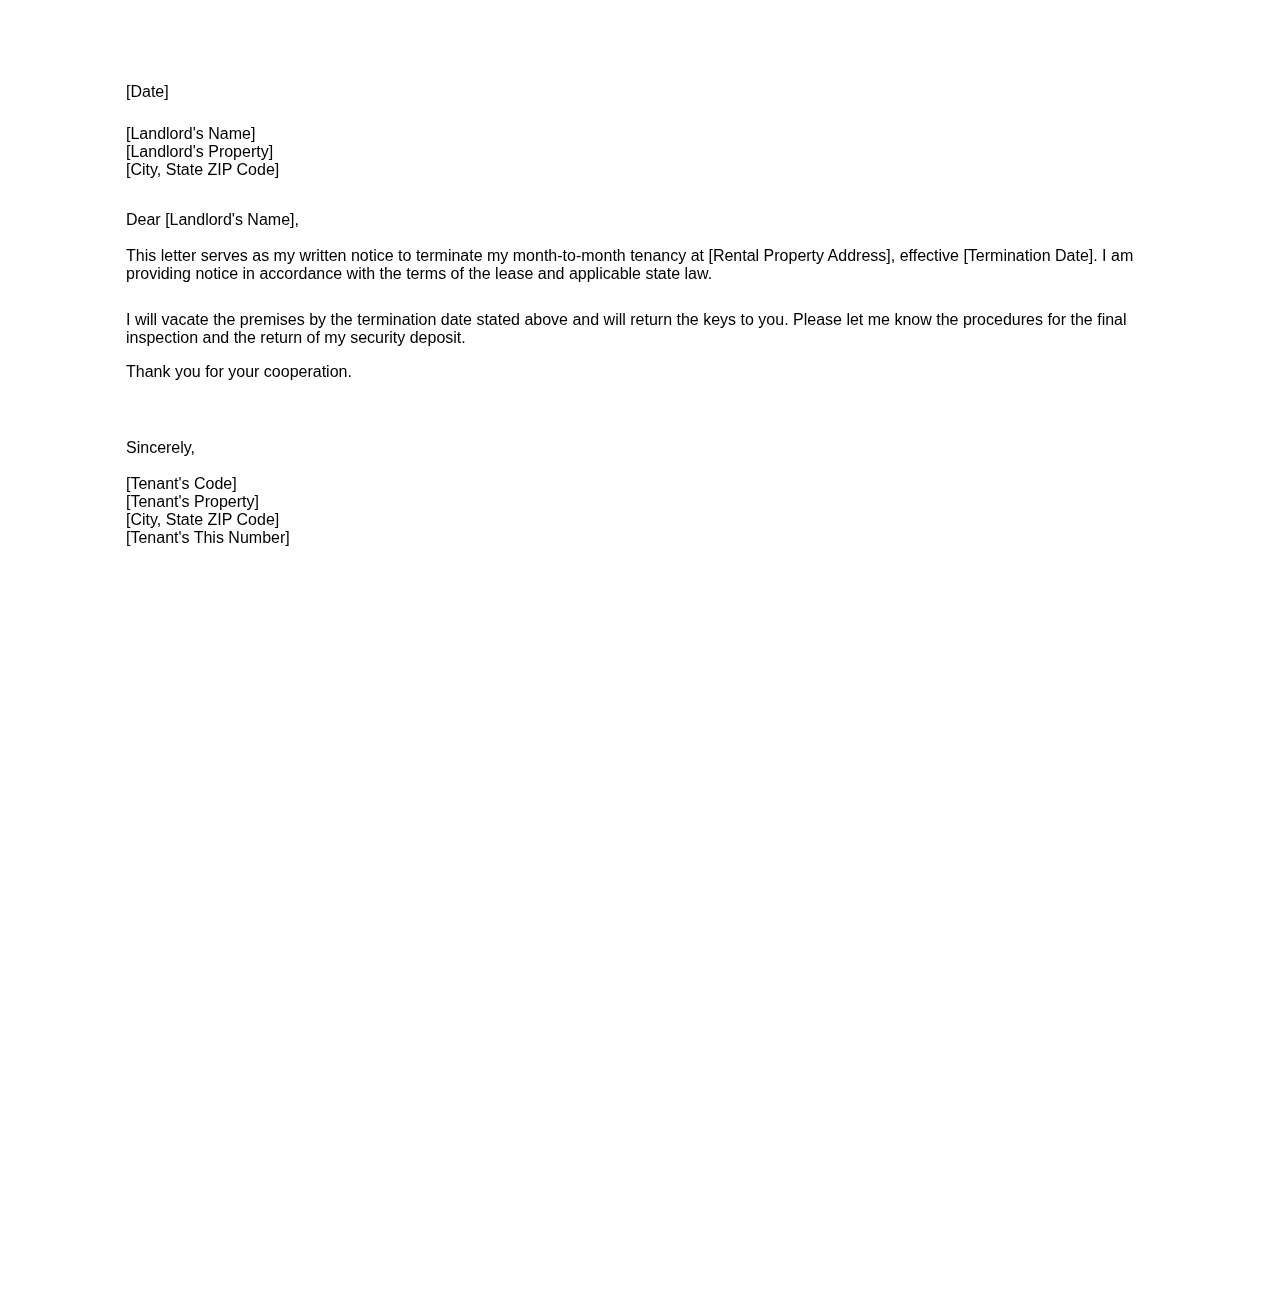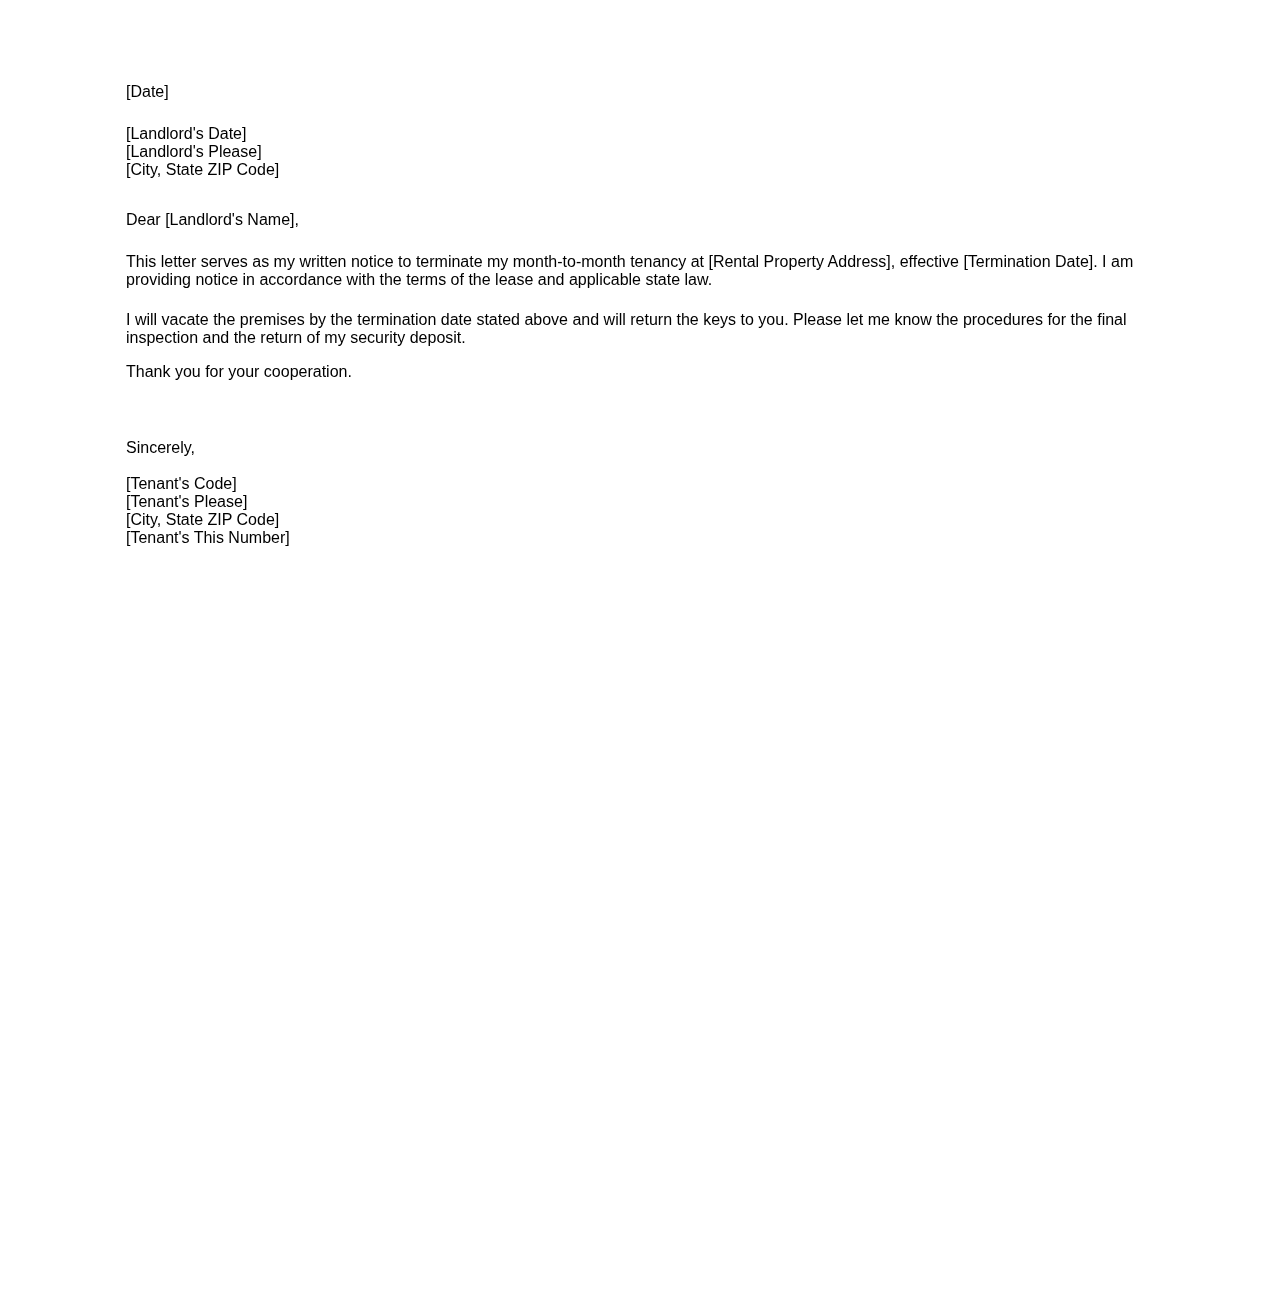--- a/index.html
+++ b/index.html
@@ -11,44 +11,44 @@
   </style>
 </head>
 <body>
 
 <div class="page">
   <div class="block" style="top:0">
     <p class="line">[Date]</p>
   </div>
 
   <div class="block" style="top:42px">
-    <p class="line">[Landlord's Date]</p>
-    <p class="line">[Landlord's Please]</p>
+    <p class="line">[Landlord's Name]</p>
+    <p class="line">[Landlord's Property]</p>
     <p class="line">[City, State ZIP Code]</p>
   </div>
 
   <div class="block" style="top:128px">
     <p class="line">Dear [Landlord's Name],</p>
   </div>
 
-  <div class="block" style="top:170px; width:1015px">
+  <div class="block" style="top:164px; width:1015px">
     <p>This letter serves as my written notice to terminate my month-to-month tenancy at [Rental Property Address], effective [Termination Date]. I am providing notice in accordance with the terms of the lease and applicable state law.</p>
   </div>
 
   <div class="block" style="top:228px; width:1015px">
     <p>I will vacate the premises by the termination date stated above and will return the keys to you. Please let me know the procedures for the final inspection and the return of my security deposit.</p>
   </div>
 
   <div class="block" style="top:280px">
     <p class="line">Thank you for your cooperation.</p>
   </div>
 
   <div class="block" style="top:356px">
     <p class="line">Sincerely,</p>
   </div>
 
   <div class="block" style="top:392px">
     <p class="line">[Tenant's Code]</p>
-    <p class="line">[Tenant's Please]</p>
+    <p class="line">[Tenant's Property]</p>
     <p class="line">[City, State ZIP Code]</p>
     <p class="line">[Tenant's This Number]</p>
   </div>
 </div>
 
 </body></html>

